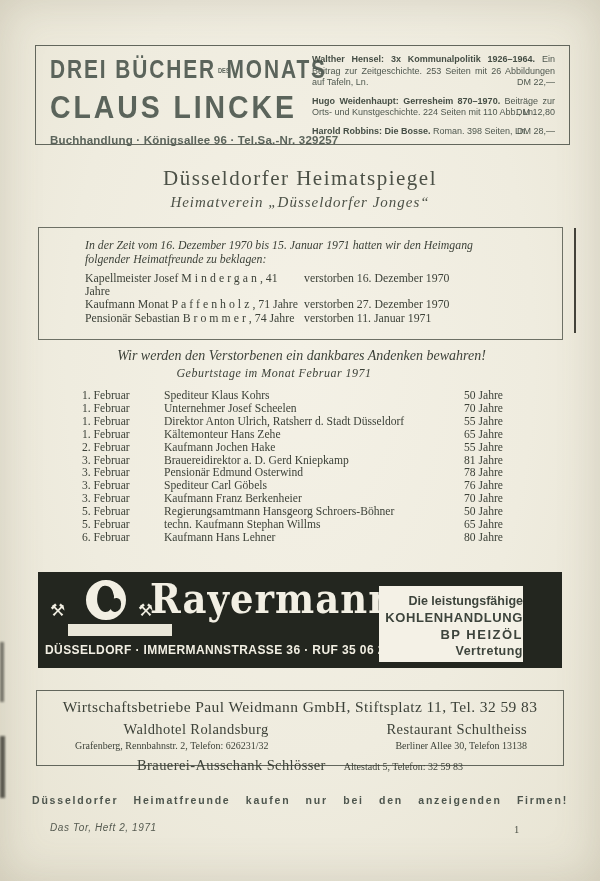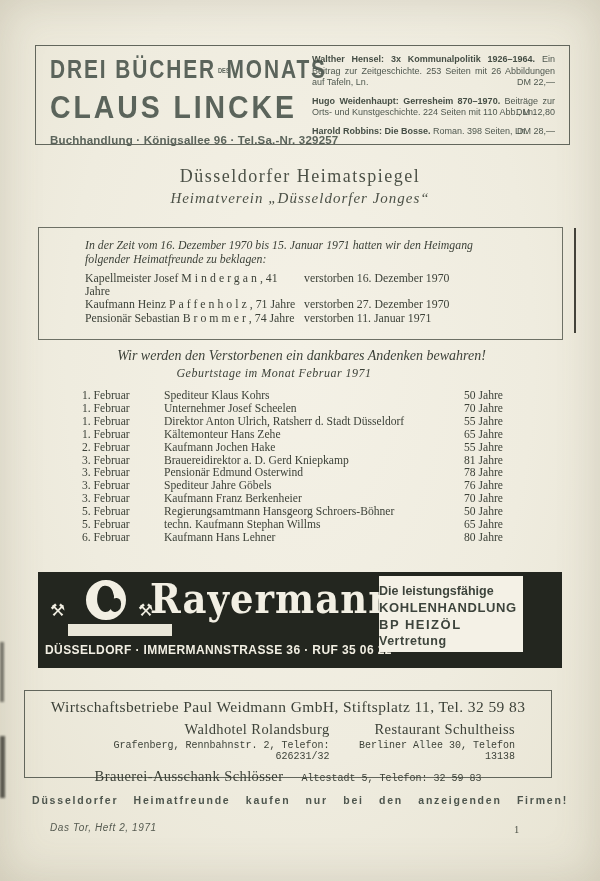--- a/index.html
+++ b/index.html
@@ -27,21 +27,21 @@
     transform:scale(0.98,1.1); transform-origin:left top; margin-top:9px; white-space:nowrap; }
   .lincke-sub { font-weight:bold; font-size:11.5px; margin-top:12px; letter-spacing:0.2px; white-space:nowrap; }
   .lincke-right { flex:1; padding:8px 12px 6px 18px; }
   .book { position:relative; font-size:9px; line-height:11.5px; text-align:justify;
     color:#4f584f; margin-bottom:7px; padding-right:2px; }
   .book b { color:#454e45;margin-top:44px; }
   .book .price { position:absolute; right:2px; bottom:0; background:transparent; }
 
   
   .masthead { position:absolute; left:0; top:166px; width:600px; text-align:center; color:#4c5147; }
-  .masthead-title { font-size:18px; letter-spacing:1.5px; }
+  .masthead-title { font-size:21px; letter-spacing:1.5px; }
   .masthead-sub { font-size:15px; font-style:italic; letter-spacing:1px; margin-top:3px; }
 
   
   .obituary {
     position:absolute; left:38px; top:227px; width:525px; height:113px;
     border:1px solid #6d7065; padding:11px 44px 0 46px; color:#3c4138;
   }
   .obit-intro { font-style:italic; font-size:11.8px; line-height:13.5px; }
   .obit-rows { margin-top:6px; }
   .obit-row { display:grid; grid-template-columns:1fr 214px; font-size:11.8px; line-height:13.2px; }
@@ -70,36 +70,36 @@
   .hammers { position:absolute; top:22px; font-size:17px; color:#f2efe3;
     font-family:"DejaVu Sans", sans-serif; }
   .hammers.l { left:4px; } .hammers.r { left:92px; }
   .ray-band { position:absolute; left:22px; top:46px; width:104px; height:12px; background:#e9e6d8; }
   .ray-brand { position:absolute; left:112px; top:2px; font-family:"DejaVu Serif", serif;
     font-weight:bold; font-size:37px; letter-spacing:1px; white-space:nowrap;
     transform:scale(1,1.12); transform-origin:left top; }
   .ray-address { position:absolute; left:7px; top:71px; width:340px;
     font-family:"Liberation Sans", sans-serif; font-weight:bold; font-size:12px;
     letter-spacing:0.4px; white-space:nowrap; }
-  .ray-white-box { position:absolute; left:341px; top:4px; width:144px; height:76px;
-    background:#f4f1e6; color:#3d443c; text-align:left;
+  .ray-white-box { position:absolute; left:341px; top:14px; width:144px; height:76px;
+    background:#f4f1e6; color:#3d443c; text-align:right;
     font-family:"Liberation Sans", sans-serif; font-weight:bold; padding-top:8px; }
   .rwb-1 { font-size:12.5px; }
   .rwb-2 { font-size:13px; letter-spacing:0.6px; margin-top:2px; }
   .rwb-3 { font-size:13px; letter-spacing:1.5px; margin-top:2px; }
   .rwb-4 { font-size:12.5px; letter-spacing:0.5px; margin-top:2px; }
 
   
-  .weidmann { position:absolute; left:24px; top:690px; width:528px; height:88px;
+  .weidmann { position:absolute; left:36px; top:690px; width:528px; height:76px;
     border:1px solid #62665c; color:#3c4138; }
   .weid-headline { text-align:center; font-size:15.5px; letter-spacing:0.4px; margin-top:7px; }
   .weid-cols { display:flex; justify-content:space-between; padding:5px 36px 0 38px; }
   .weid-col { text-align:right; }
   .weid-name { font-size:14.5px; letter-spacing:0.4px; }
-  .weid-detail { font-size:10px; margin-top:2px;font-family:Liberation Mono, monospace; }
+  .weid-detail { font-size:10px; margin-top:2px; }
   .weid-bottom { text-align:center; margin-top:5px; }
   .weid-bottom .weid-name { display:inline; }
   .weid-bottom .weid-detail { display:inline; margin-left:14px; }
 
   
   .slogan { position:absolute; left:32px; top:794px; width:536px;
     font-family:"Liberation Sans", sans-serif; font-weight:bold; font-size:10.5px;
     letter-spacing:1.8px; color:#4d554d;
     text-align:justify; text-align-last:justify; }
   .footer-left { position:absolute; left:50px; top:822px;
@@ -151,21 +151,21 @@
   </div>
 
   <div class="obituary">
     <div class="obit-intro">In der Zeit vom 16. Dezember 1970 bis 15. Januar 1971 hatten wir den Heimgang folgender Heimatfreunde zu beklagen:</div>
     <div class="obit-rows">
       <div class="obit-row">
         <span><span>Kapellmeister Josef</span> <span class="sperr">Mindergan</span><span>, 41 Jahre</span></span>
         <span>verstorben 16. Dezember 1970</span>
       </div>
       <div class="obit-row">
-        <span><span>Kaufmann Heinz</span> <span class="sperr">Paffenholz</span><span>, 71 Jahre</span></span>
+        <span><span>Kaufmann Monat</span> <span class="sperr">Paffenholz</span><span>, 71 Jahre</span></span>
         <span>verstorben 27. Dezember 1970</span>
       </div>
       <div class="obit-row">
         <span><span>Pensionär Sebastian</span> <span class="sperr">Brommer</span><span>, 74 Jahre</span></span>
         <span>verstorben 11. Januar   1971</span>
       </div>
     </div>
     <div class="obit-closing">Wir werden den Verstorbenen ein dankbares Andenken bewahren!</div>
   </div>
 
@@ -201,21 +201,21 @@
         <span>Brauereidirektor a. D. Gerd Kniepkamp</span>
         <span class="bday-age">81 Jahre</span>
       </div>
     <div class="bday-row">
         <span>3. Februar</span>
         <span>Pensionär Edmund Osterwind</span>
         <span class="bday-age">78 Jahre</span>
       </div>
     <div class="bday-row">
         <span>3. Februar</span>
-        <span>Spediteur Jahre Göbels</span>
+        <span>Spediteur Carl Göbels</span>
         <span class="bday-age">76 Jahre</span>
       </div>
     <div class="bday-row">
         <span>3. Februar</span>
         <span>Kaufmann Franz Berkenheier</span>
         <span class="bday-age">70 Jahre</span>
       </div>
     <div class="bday-row">
         <span>5. Februar</span>
         <span>Regierungsamtmann Hansgeorg Schroers-Böhner</span>

